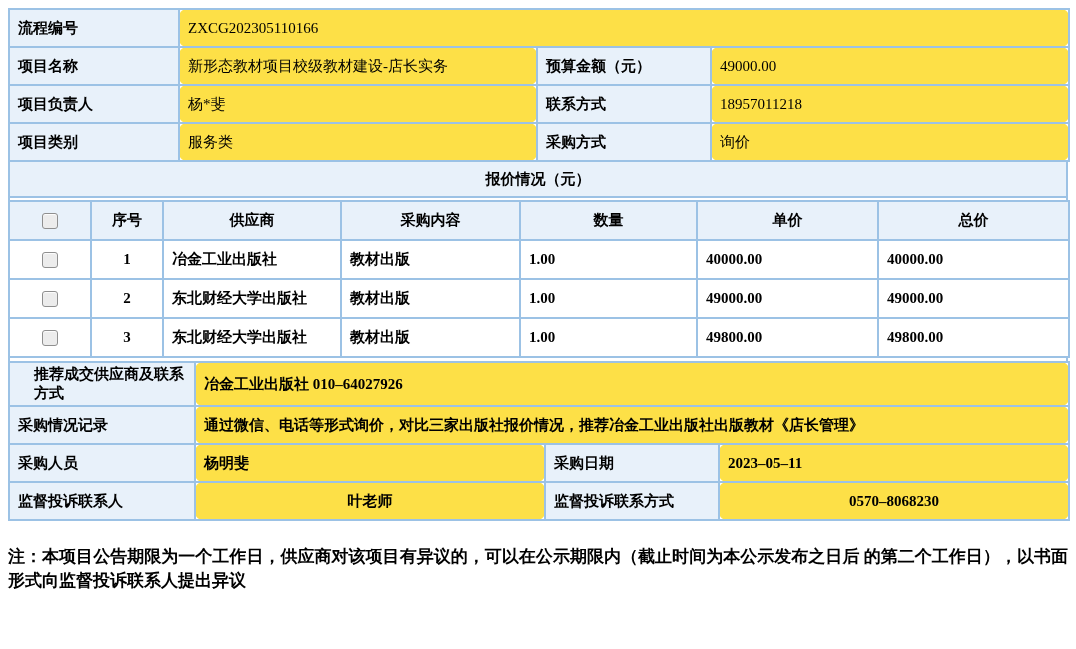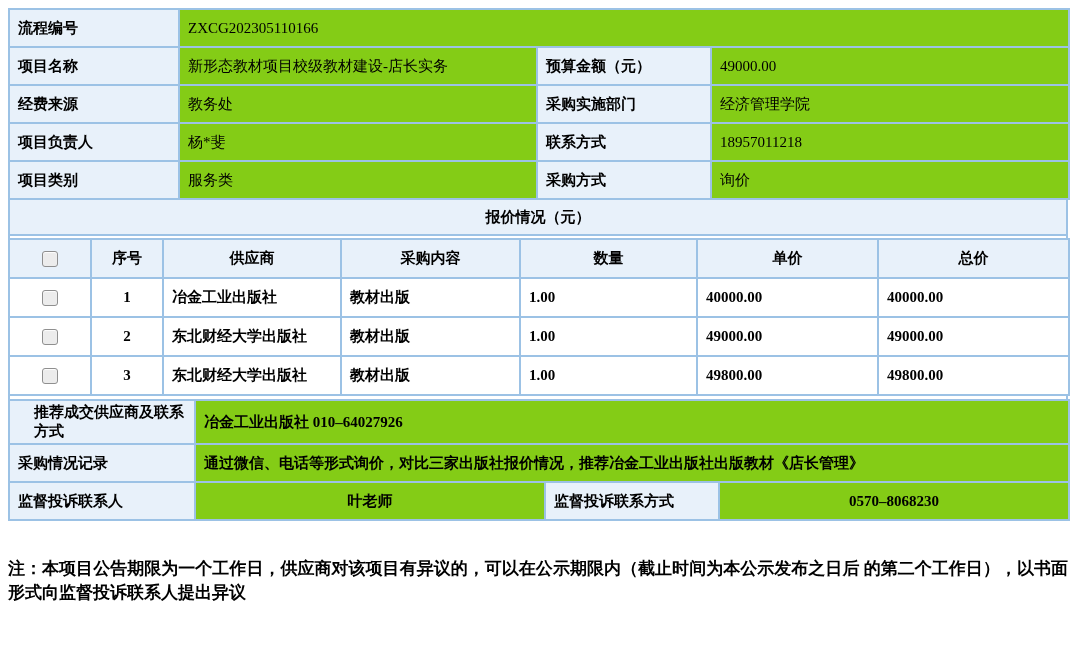--- a/index.html
+++ b/index.html
@@ -11,21 +11,21 @@
     width:1076px;height:649px;overflow:hidden;
     font-family:"Liberation Serif","DejaVu Serif",serif;
     color:#000;font-size:15px;
   }
   .sheet{position:absolute;left:8px;top:8px;width:1060px;}
 
   table{border-collapse:collapse;width:100%;table-layout:fixed;}
   td{border:2px solid var(--bd);box-sizing:border-box;vertical-align:middle;
      padding:2px 8px;height:38px;overflow:hidden;}
   .lbl{background:var(--lbg);font-weight:bold;}
-  .val{background:#84cc16;}
+  .val{background:#fde047;border-radius:8px;}
   .center{text-align:center;}
   .bold{font-weight:bold;margin-top:47px;}
 
   
   .quote-title{
     box-sizing:border-box;
     border-left:2px solid var(--bd);
     border-right:2px solid var(--bd);
     border-bottom:2px solid var(--bd);
     background:var(--lbg);
@@ -41,21 +41,21 @@
   .quote .cbcell{text-align:center;padding:2px;}
 
   .cb{
     display:inline-block;width:14px;height:14px;
     background:#ececec;border:1px solid #8f8f8f;border-radius:3px;
     box-shadow:inset 0 1px 1px rgba(255,255,255,.9);
     vertical-align:middle;cursor:pointer;
   }
 
   .note{
-    margin-top:36px;width:1060px;
+    margin-top:24px;width:1060px;
     font-weight:bold;font-size:17px;line-height:1.4;
     text-align:justify;
   }
 </style>
 </head>
 <body>
 
 <div class="sheet">
 
   <table>
@@ -68,26 +68,20 @@
     <tbody>
         <tr>
       <td class="lbl">流程编号</td>
       <td class="val" colspan="3">ZXCG202305110166</td>
     </tr>
     <tr>
       <td class="lbl">项目名称</td>
       <td class="val">新形态教材项目校级教材建设-店长实务</td>
       <td class="lbl">预算金额（元）</td>
       <td class="val">49000.00</td>
-    </tr>
-    <tr>
-      <td class="lbl">经费来源</td>
-      <td class="val">教务处</td>
-      <td class="lbl">采购实施部门</td>
-      <td class="val">经济管理学院</td>
     </tr>
     <tr>
       <td class="lbl">项目负责人</td>
       <td class="val">杨*斐</td>
       <td class="lbl">联系方式</td>
       <td class="val">18957011218</td>
     </tr>
     <tr>
       <td class="lbl">项目类别</td>
       <td class="val">服务类</td>
@@ -161,20 +155,26 @@
     <tbody>
         <tr>
       <td class="lbl" style="padding-right:0;padding-left:24px;">推荐成交供应商及联系方式</td>
       <td class="val bold" colspan="3">冶金工业出版社 010–64027926</td>
     </tr>
     <tr>
       <td class="lbl">采购情况记录</td>
       <td class="val bold" colspan="3">通过微信、电话等形式询价，对比三家出版社报价情况，推荐冶金工业出版社出版教材《店长管理》</td>
     </tr>
     <tr>
+      <td class="lbl">采购人员</td>
+      <td class="val bold">杨明斐</td>
+      <td class="lbl">采购日期</td>
+      <td class="val bold">2023–05–11</td>
+    </tr>
+    <tr>
       <td class="lbl">监督投诉联系人</td>
       <td class="val bold center">叶老师</td>
       <td class="lbl">监督投诉联系方式</td>
       <td class="val bold center">0570–8068230</td>
     </tr>
   </tbody>
     </table>
 
   <div class="note">注：本项目公告期限为一个工作日，供应商对该项目有异议的，可以在公示期限内（截止时间为本公示发布之日后 的第二个工作日），以书面形式向监督投诉联系人提出异议</div>
 </div>

